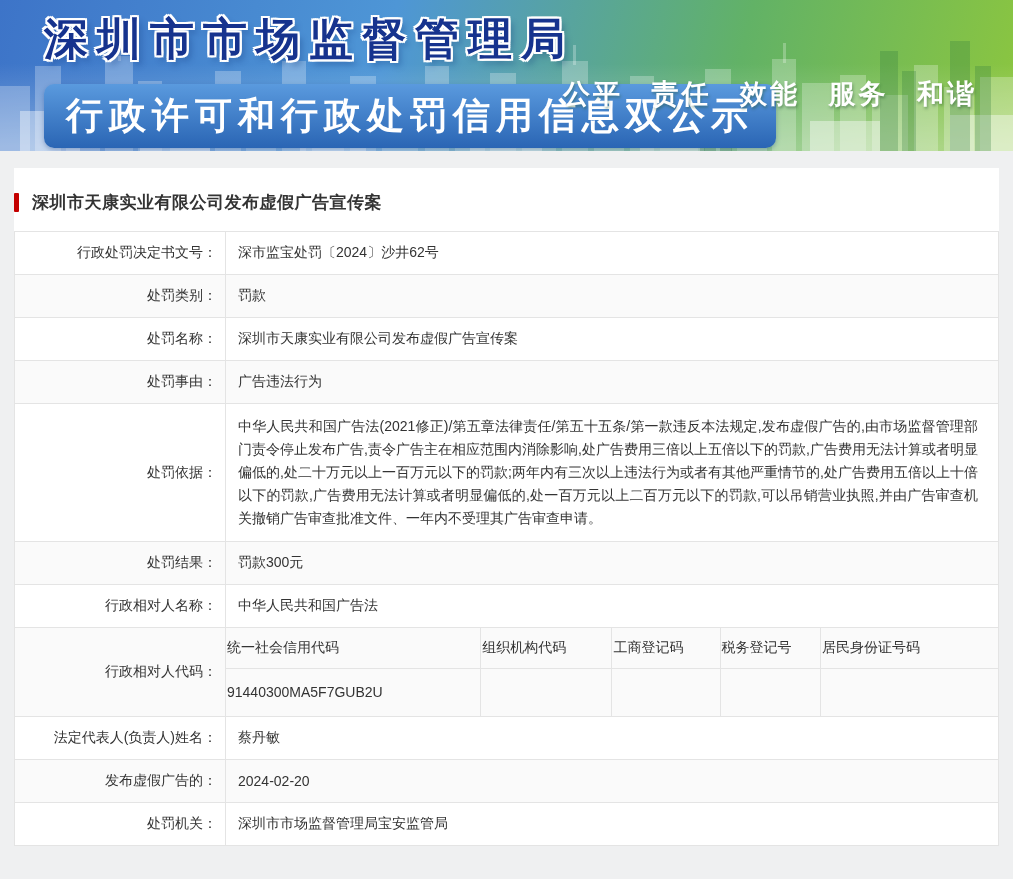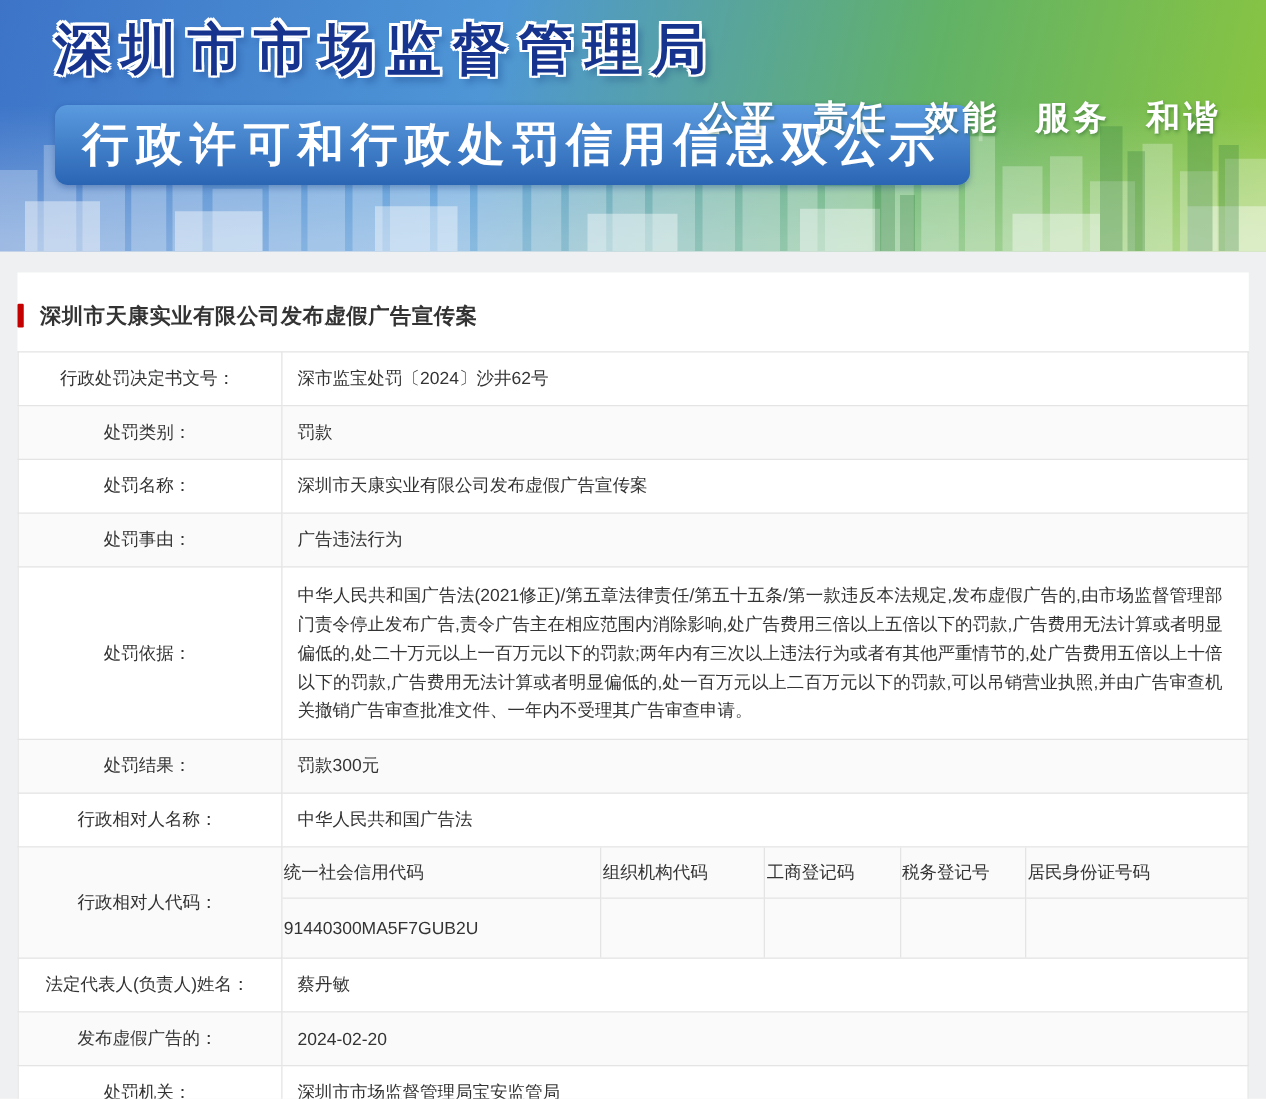--- a/index.html
+++ b/index.html
@@ -5,21 +5,21 @@
   * { box-sizing: border-box; }
   html, body { margin: 0; padding: 0; }
   body {
     width: 1013px; height: 879px; overflow: hidden;
     background: #eff0f1;
     font-family: "Liberation Sans", "DejaVu Sans", sans-serif;
   }
 
   
   .banner {
-    position: relative; height: 201px; overflow: hidden;
+    position: relative; height: 151px; overflow: hidden;
     background: linear-gradient(103deg,
       var(--banner-blue-deep, #3d74c8) 0%,
       var(--banner-blue, #4e96d6) 38%,
       #62b266 72%,
       var(--banner-green, #8cc63f) 100%);
   }
   .banner::after {
     content: ""; position: absolute; inset: 0; pointer-events: none;
     background: linear-gradient(180deg, rgba(255,255,255,0) 42%, rgba(255,255,255,0.32) 97%);
   }
@@ -61,21 +61,21 @@
   }
   .page-title { font-size: 17px; font-weight: bold; color: #333; letter-spacing: 0.5px; }
 
   
   .info-table {
     width: 100%; border-collapse: collapse; table-layout: fixed;
     font-size: 14px; color: #333;
   }
   .info-table > tbody > tr:nth-child(even) { background: #fafafa; }
   .info-table td { border: 1px solid var(--table-border, #e4e4e4); vertical-align: middle; }
-  .cell-label { text-align: center; padding: 12px 8px 12px 4px; }
+  .cell-label { text-align: right; padding: 12px 8px 12px 4px; }
   .cell-value { text-align: left; padding: 12px 14px 12px 12px; }
   .cell-value.long { line-height: 23px; text-align: justify; padding: 11px 20px 11px 12px; }
   .cell-value.nested { padding: 0; }
 
   
   .code-table {
     width: 100%; border-collapse: collapse; table-layout: fixed;
     font-size: 14px; color: #333;
   }
   .code-table th { font-weight: normal; height: 40px; border: 1px solid var(--table-border, #e4e4e4); }

